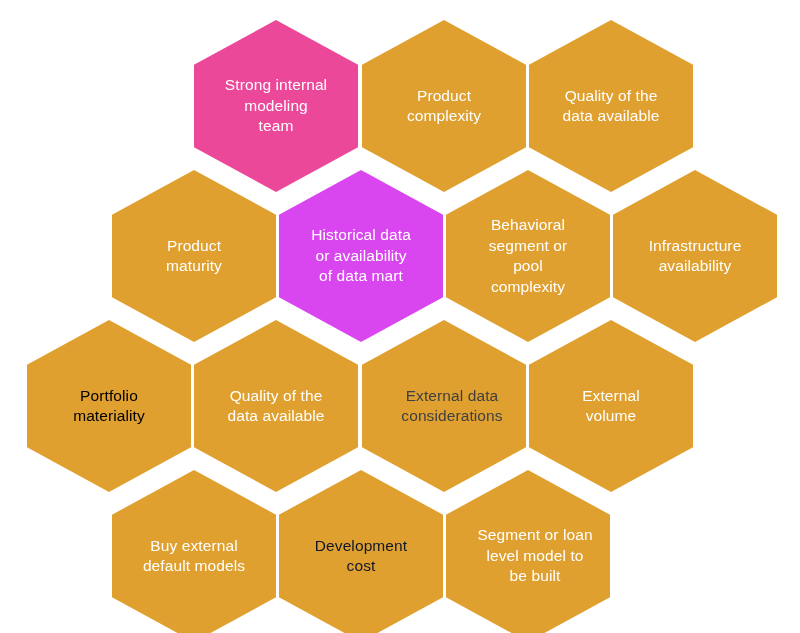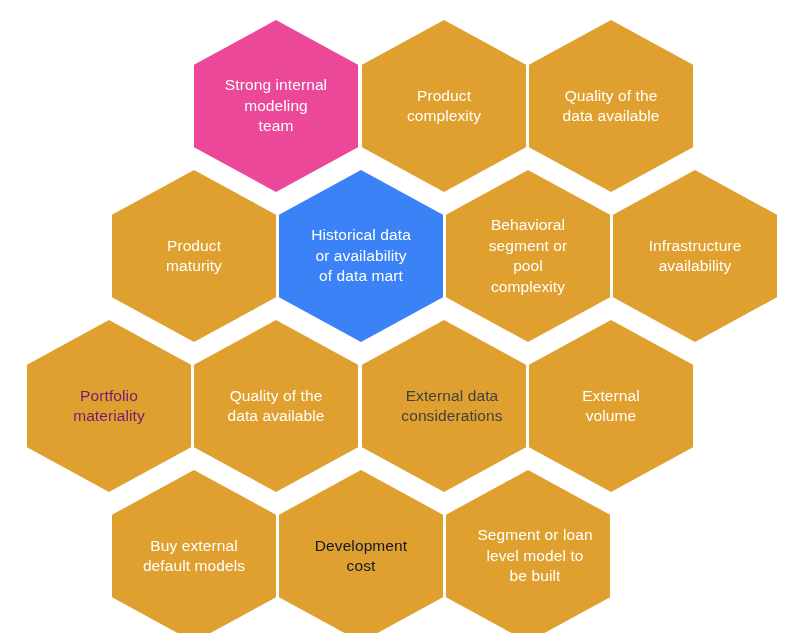--- a/index.html
+++ b/index.html
@@ -56,37 +56,37 @@
 complexity</div>
     </div>
     <div class="hex" style="left: 529px; top: 20px; background: rgb(224, 160, 47);">
       <div class="hex-label" style="color: rgb(255, 255, 255);">Quality of the
 data available</div>
     </div>
     <div class="hex" style="left: 112px; top: 170px; background: rgb(224, 160, 47);">
       <div class="hex-label" style="color: rgb(255, 255, 255);">Product
 maturity</div>
     </div>
-    <div class="hex" style="left: 279px; top: 170px; background: #3b82f6;">
+    <div class="hex" style="left: 279px; top: 170px; background: #d946ef;">
       <div class="hex-label" style="color: rgb(255, 255, 255);">Historical data
 or availability
 of data mart</div>
     </div>
     <div class="hex" style="left: 446px; top: 170px; background: rgb(224, 160, 47);">
       <div class="hex-label" style="color: rgb(255, 255, 255);">Behavioral
 segment or
 pool
 complexity</div>
     </div>
     <div class="hex" style="left: 613px; top: 170px; background: rgb(224, 160, 47);">
       <div class="hex-label" style="color: rgb(255, 255, 255);">Infrastructure
 availability</div>
     </div>
     <div class="hex" style="left: 27px; top: 320px; background: rgb(224, 160, 47);">
-      <div class="hex-label" style="color: #701a75;">Portfolio
+      <div class="hex-label" style="color: #000000;">Portfolio
 materiality</div>
     </div>
     <div class="hex" style="left: 194px; top: 320px; background: rgb(224, 160, 47);">
       <div class="hex-label" style="color: rgb(255, 255, 255);">Quality of the
 data available</div>
     </div>
     <div class="hex" style="left: 362px; top: 320px; background: rgb(224, 160, 47);">
       <div class="hex-label" style="color: #404040; margin-left: 16px;">External data
 considerations</div>
     </div>

